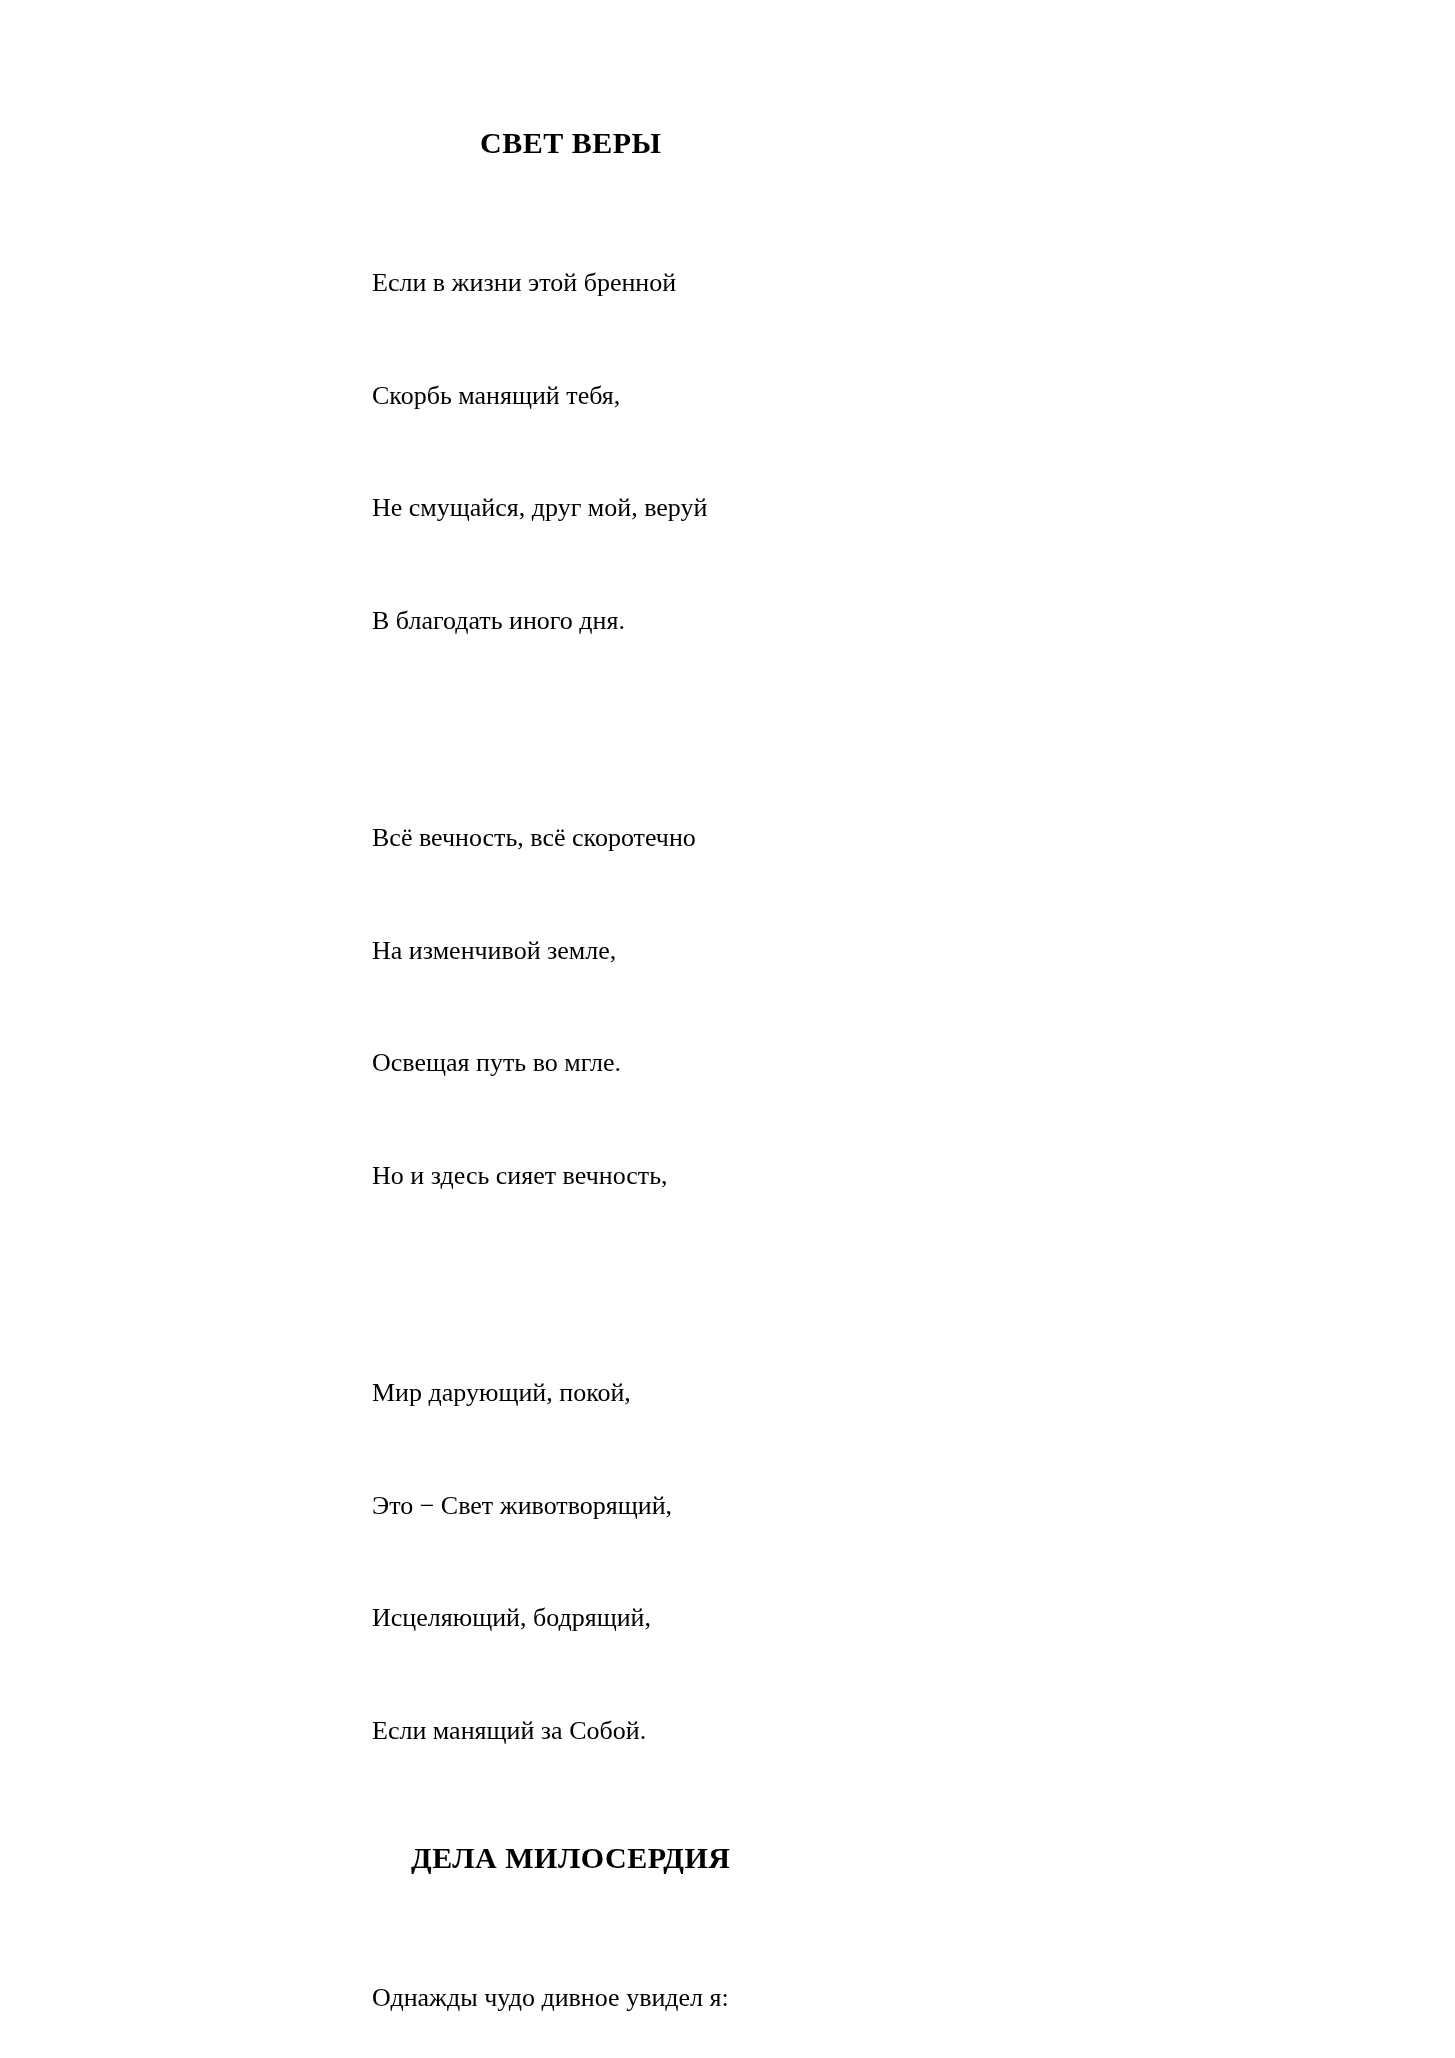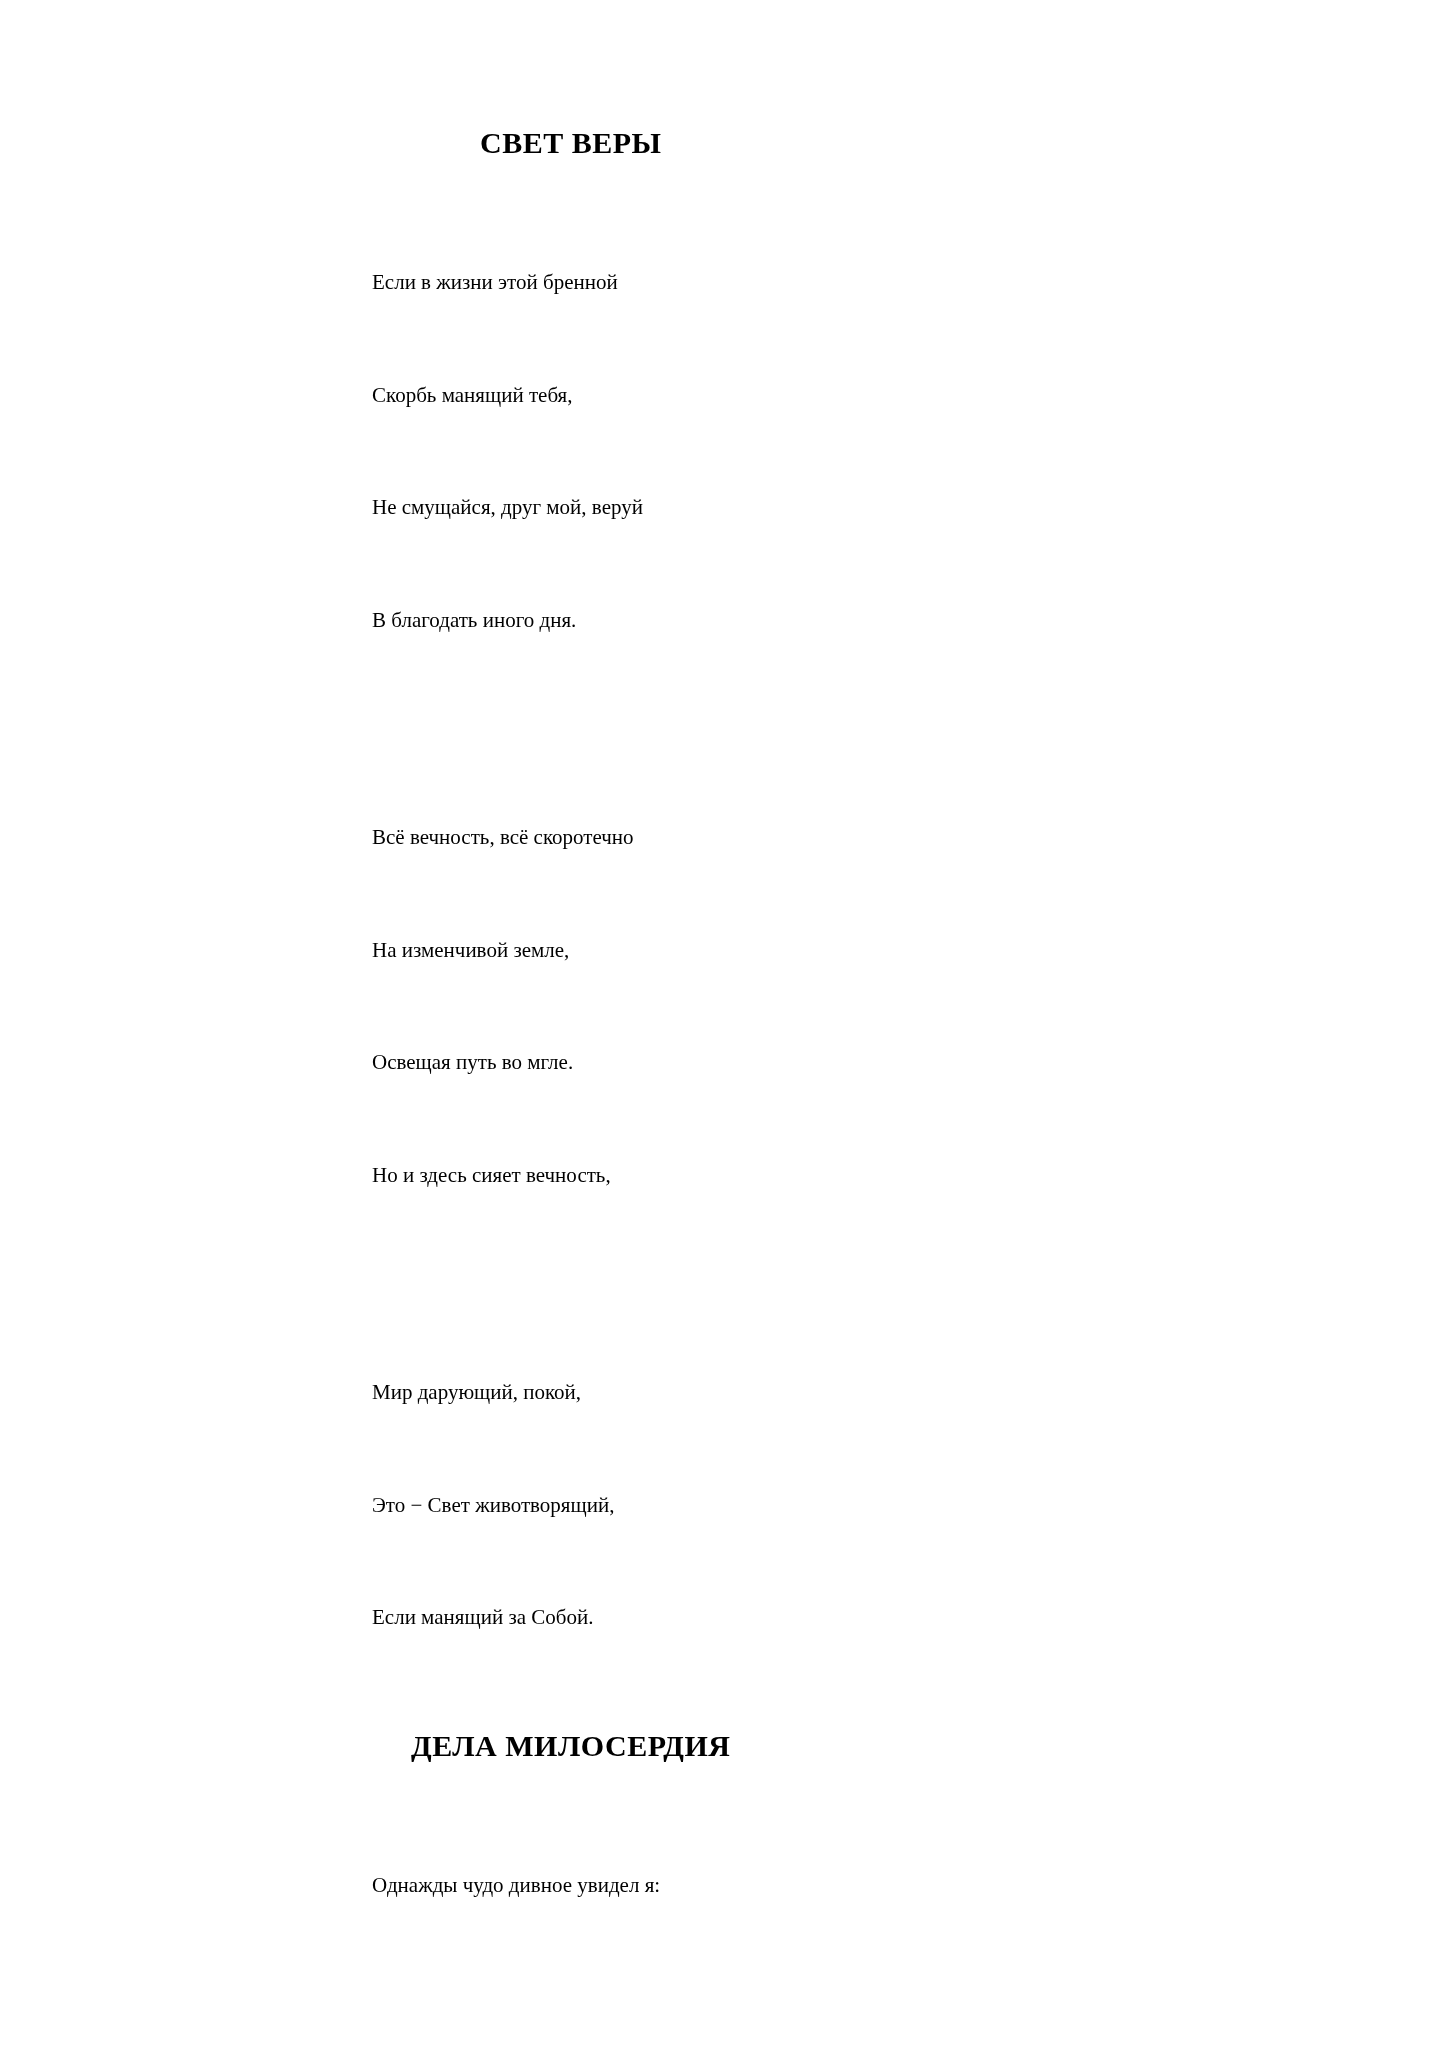--- a/index.html
+++ b/index.html
@@ -38,21 +38,21 @@
   }
   .title-svet {
     margin-top: 125px;
     padding-left: 108px;
   }
   .title-dela {
     margin-top: 16px;
     padding-left: 39px;
   }
   .stanza {
-    font-size: 21px;
+    font-size: 26px;
     line-height: 37.5px;
     margin-top: 30px;
     white-space: pre-wrap;
   }
   .stanza .line {
     display: block;
     white-space: pre;
   }
   .stanza.first-after-title {
     margin-top: 28px;
@@ -76,20 +76,21 @@
     <div class="stanza">
       <span class="line">Всё вечность, всё скоротечно</span>
       <span class="line">На изменчивой земле,</span>
       <span class="line">Освещая путь во мгле.</span>
       <span class="line">Но и здесь сияет вечность,</span>
     </div>
 
     <div class="stanza">
       <span class="line">Мир дарующий, покой,</span>
       <span class="line">Это − Свет животворящий,</span>
+      <span class="line">Исцеляющий, бодрящий,</span>
       <span class="line">Если манящий за Собой.</span>
     </div>
 
     <div class="poem-title title-dela">ДЕЛА МИЛОСЕРДИЯ</div>
 
     <div class="stanza first-after-title">
       <span class="line">Однажды чудо дивное увидел я:</span>
       
       
       

